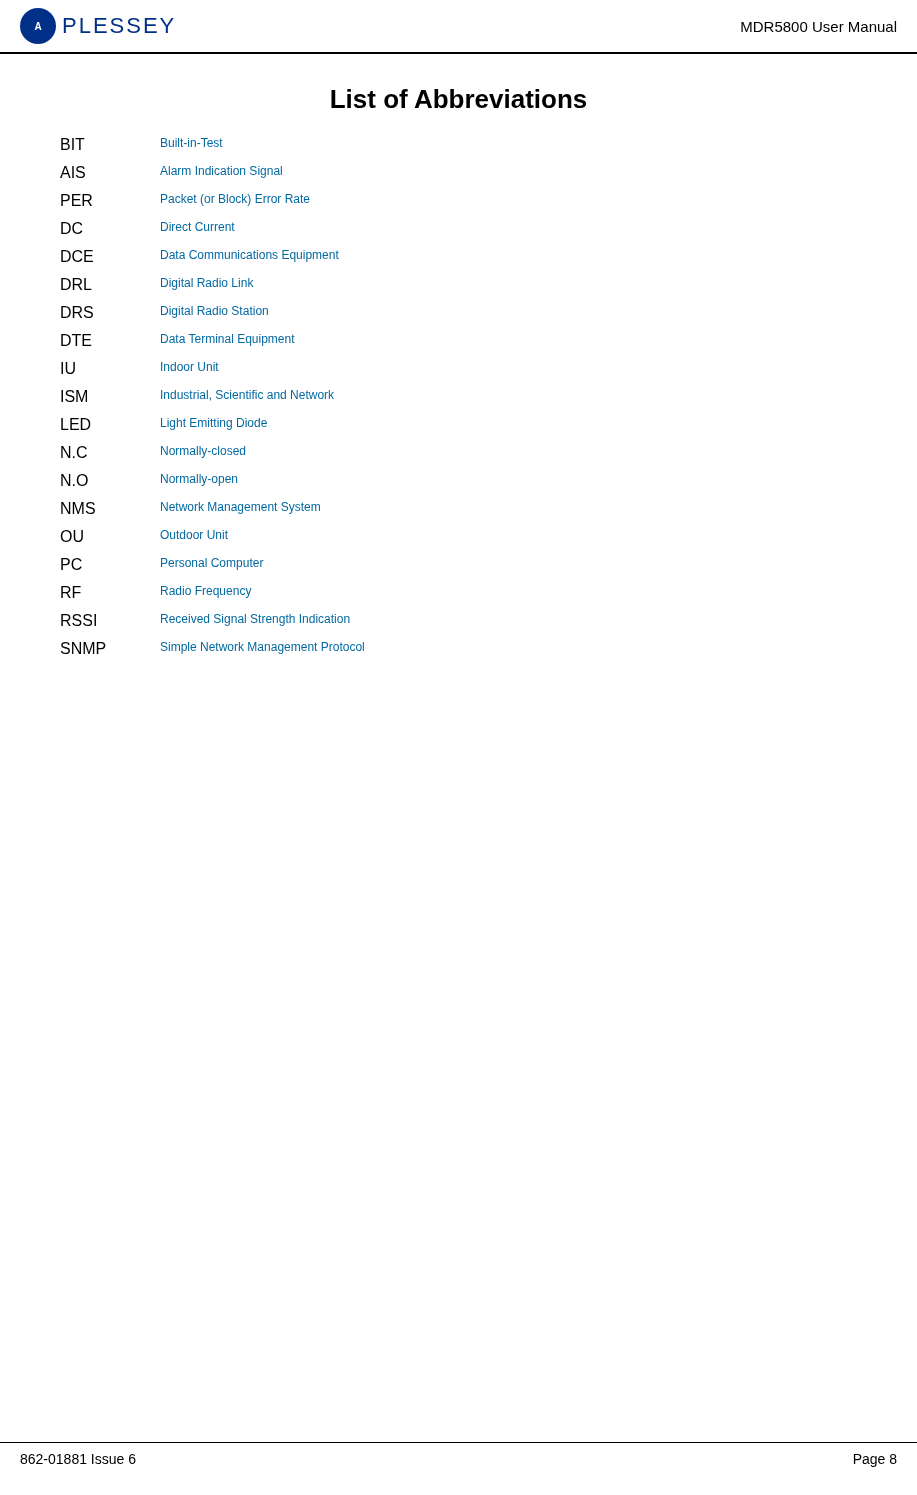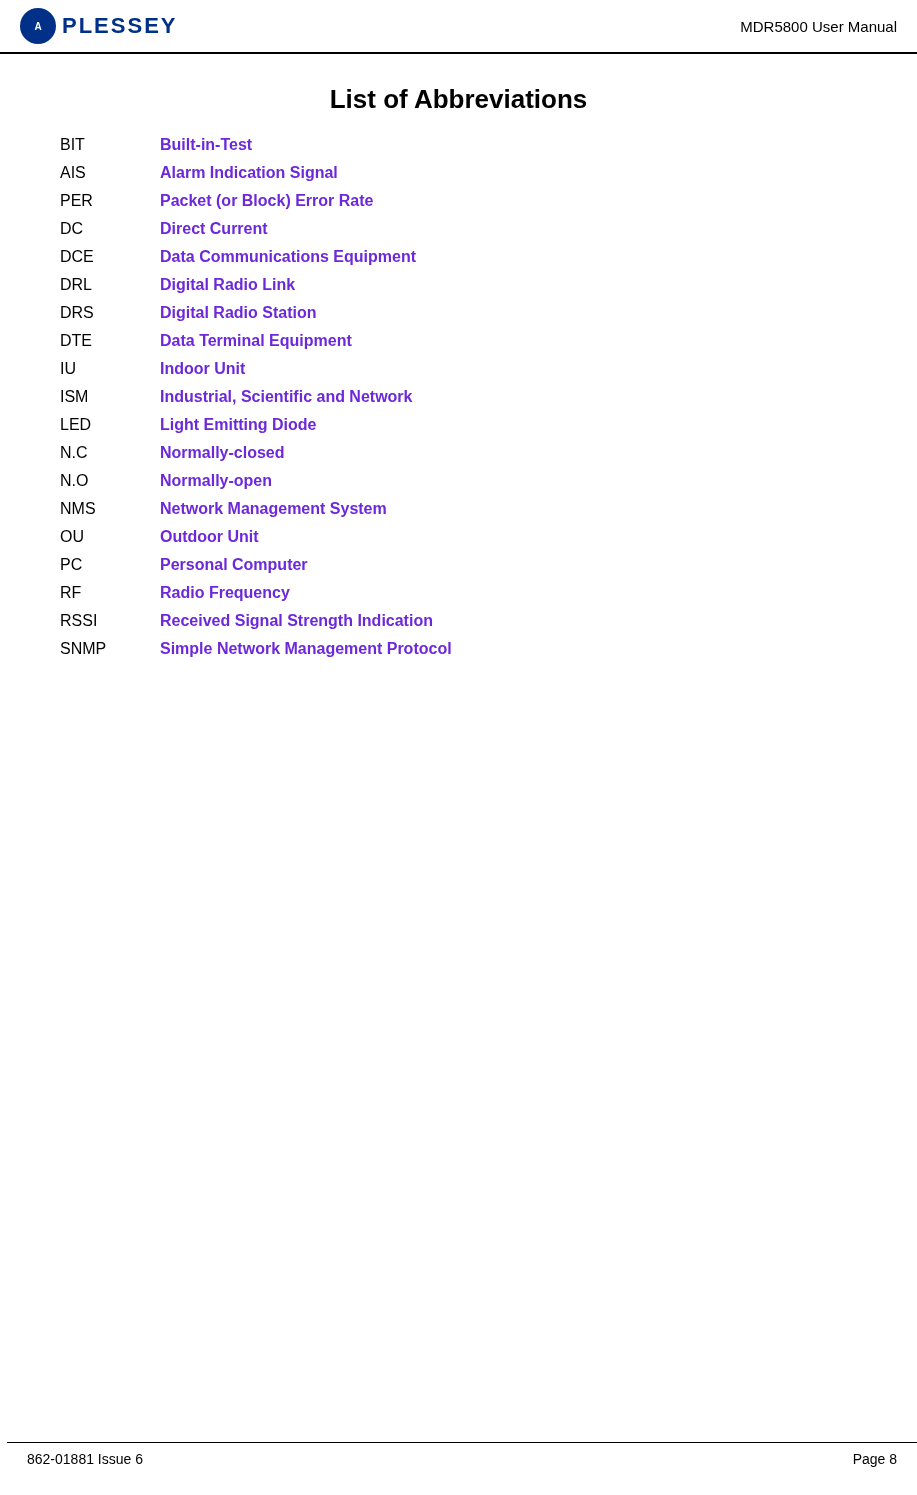--- a/index.html
+++ b/index.html
@@ -41,21 +41,21 @@
       display: flex;
       align-items: center;
       justify-content: center;
       color: white;
       font-size: 10px;
       font-weight: bold;
     }
 
     .logo-text {
       font-size: 22px;
-      font-weight: bold;
+      font-weight: normal;
       color: #003087;
       letter-spacing: 2px;
     }
 
     .header-title {
       font-size: 15px;
       font-weight: normal;
       color: #000;
     }
 
@@ -79,37 +79,35 @@
 
     .abbrev-code {
       width: 100px;
       font-size: 16px;
       font-weight: normal;
       color: #000;
       flex-shrink: 0;
     }
 
     .abbrev-definition {
-      font-size: 16px;
-      color: #6d28d9;
-      font-weight: bold;
+      font-size: 12px;
+      color: #0369a1;
     }
 
     .footer {
       position: absolute;
       bottom: 20px;
       left: 0;
       right: 0;
       display: flex;
       justify-content: space-between;
       padding: 8px 20px;
       border-top: 1px solid #000;
       font-size: 14px;
       color: #000;
-      margin-left: 7px;
     }
   </style>
 </head>
 <body>
 
 <div class="header">
   <div class="header-logo">
     <div class="logo-circle">
       <svg width="22" height="22" viewBox="0 0 22 22">
         <circle cx="11" cy="11" r="10" fill="#003087"></circle>

